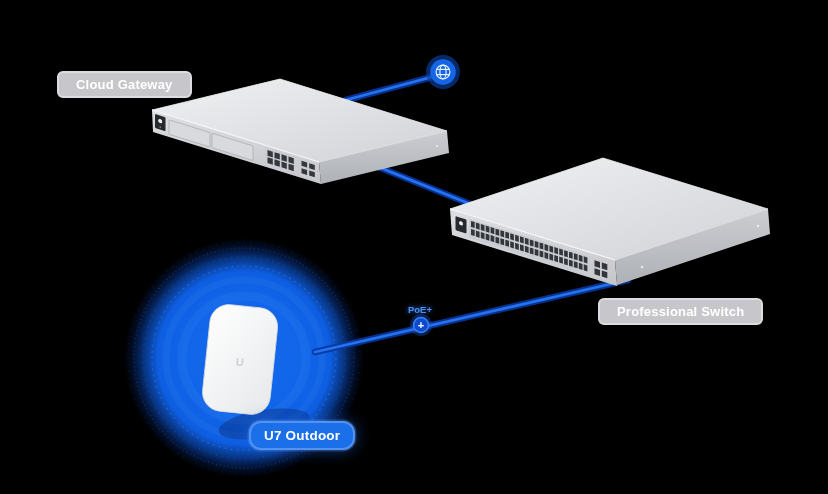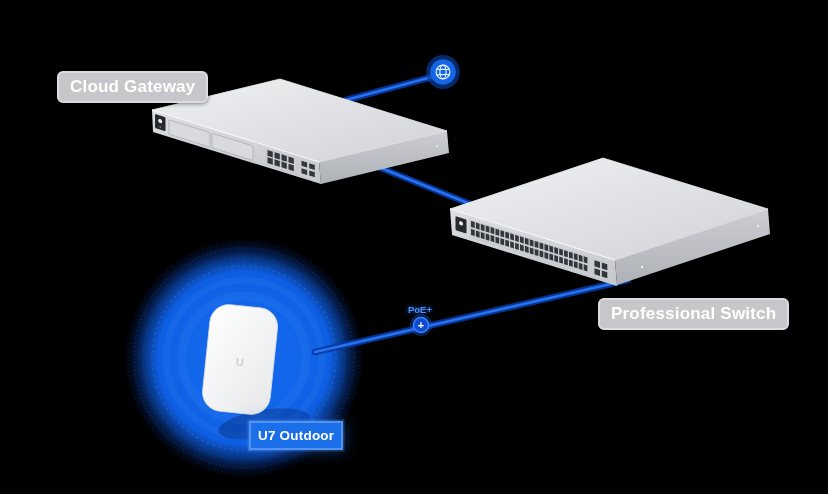--- a/index.html
+++ b/index.html
@@ -14,33 +14,33 @@
   html,body{margin:0;padding:0;background:var(--background);}
   #stage{
     position:relative;width:828px;height:494px;overflow:hidden;
     background:var(--background);
     font-family:"Liberation Sans", sans-serif;
   }
   #scene{position:absolute;left:0;top:0;}
   .device-label{
     position:absolute;z-index:5;
     color:var(--label-text);
-    font-weight:700;font-size:17px;letter-spacing:.2px;
-    padding:4px 11px;border-radius:6px;white-space:nowrap;
+    font-weight:700;font-size:13px;letter-spacing:.2px;
+    padding:4px 17px;border-radius:6px;white-space:nowrap;
   }
   .label-gray{
     background:var(--gray-label-background);
     border:2px solid #dcdce0;
     box-shadow:0 1px 4px rgba(0,0,0,.45);
   }
   .label-blue{
     background:var(--blue-label-background);
     border:2px solid #5093f2;
-    border-radius:0;
-    font-size:13.5px;padding:5px 7px;
+    border-radius:12px;
+    font-size:13.5px;padding:5px 13px;
     box-shadow:0 0 0 1.5px rgba(120,170,250,.25), 0 0 16px rgba(30,110,240,.55);
   }
   #label-cloud-gateway{left:57px;top:71px;}
   #label-professional-switch{left:598px;top:298px;}
   #label-u7-outdoor{left:249px;top:421px;}
   #poe-text{
     font-family:"Liberation Sans", sans-serif;
     font-weight:700;
     filter:drop-shadow(0 0 2.5px rgba(40,110,245,.95));
   }

